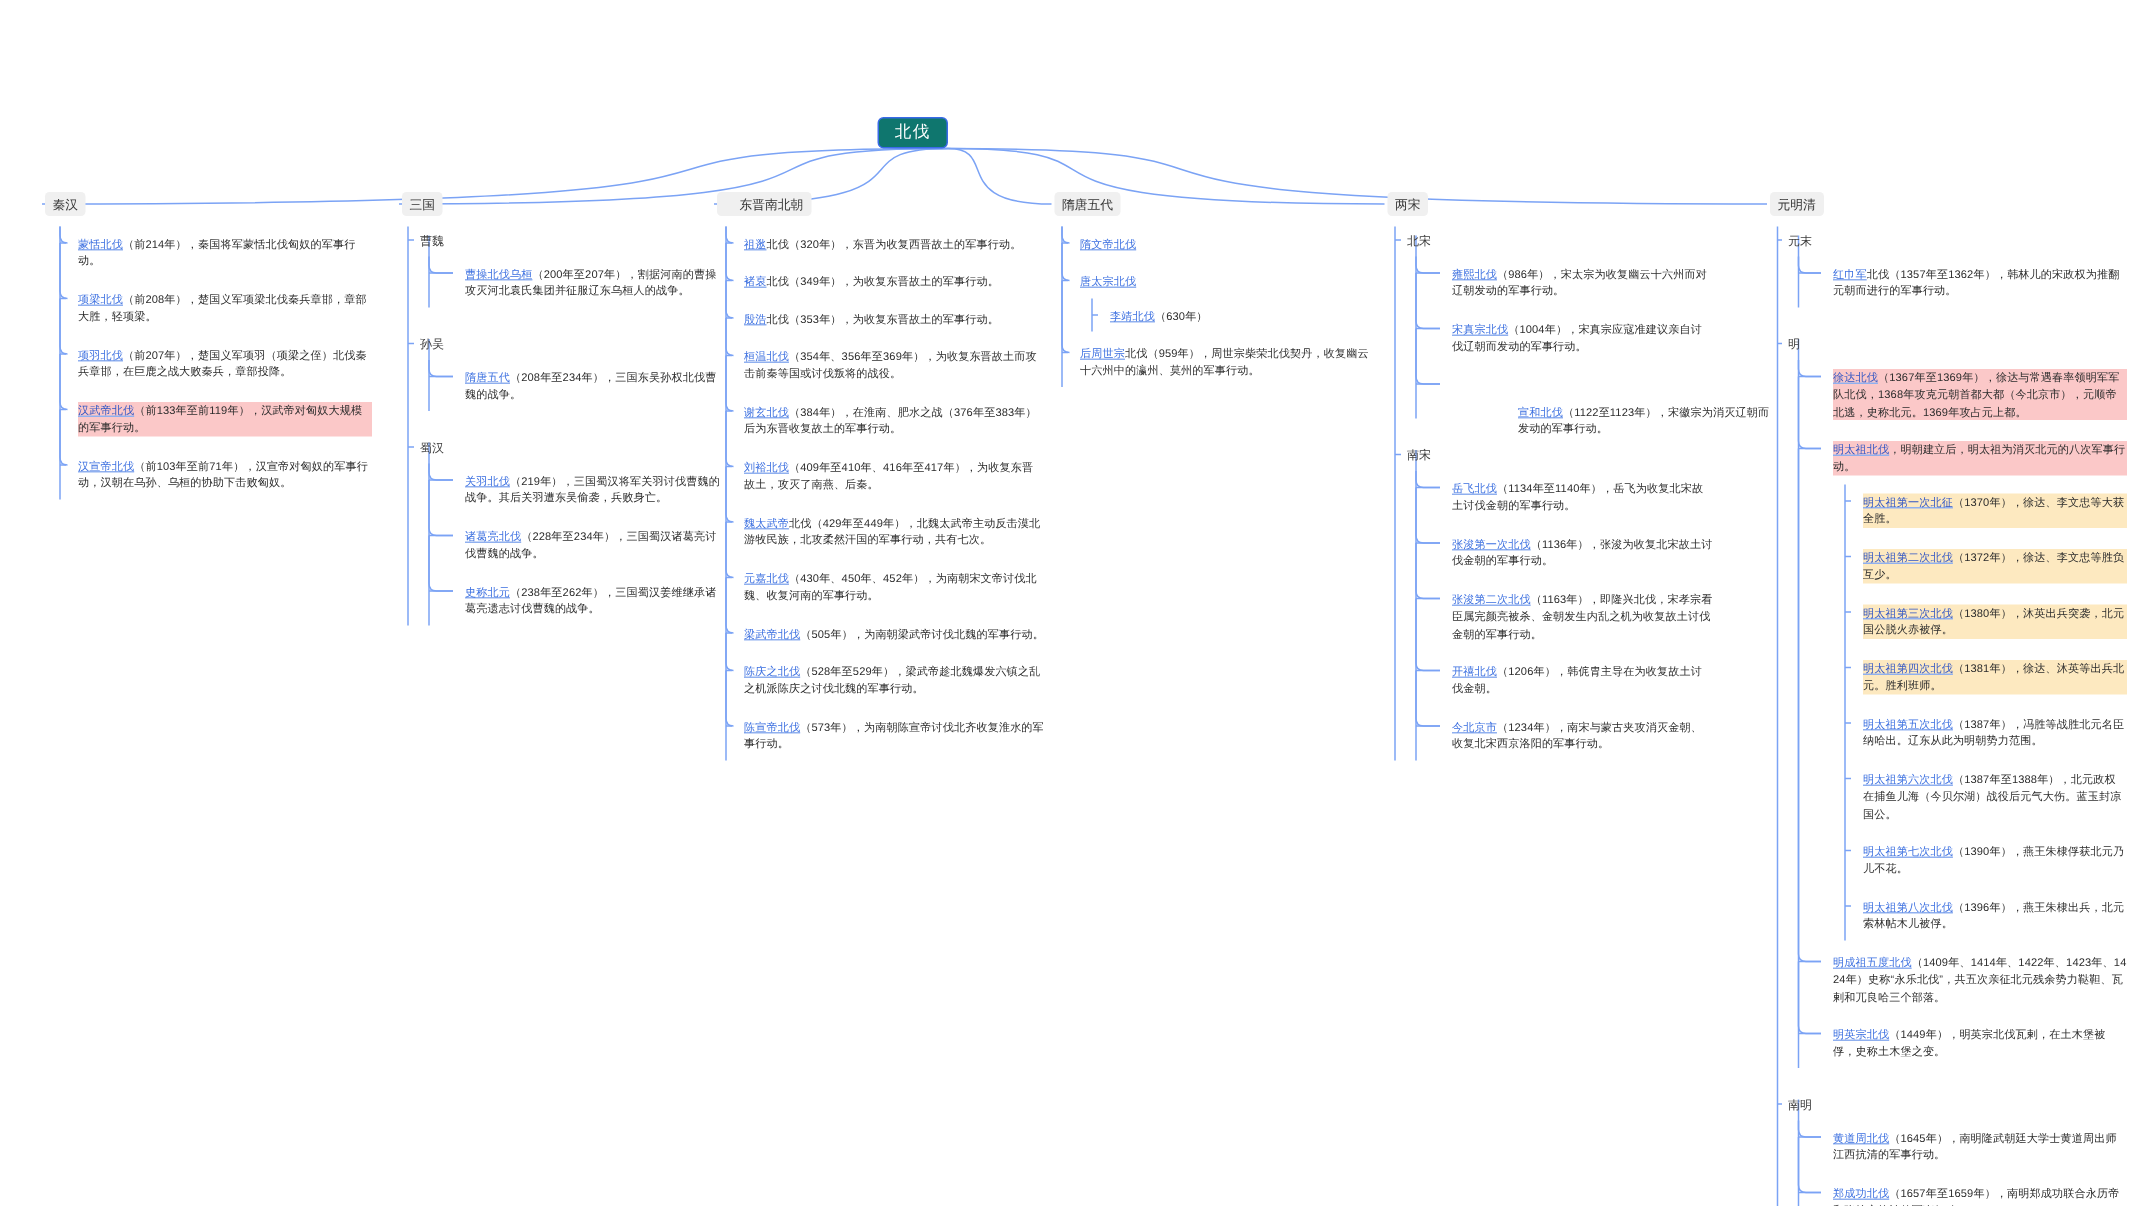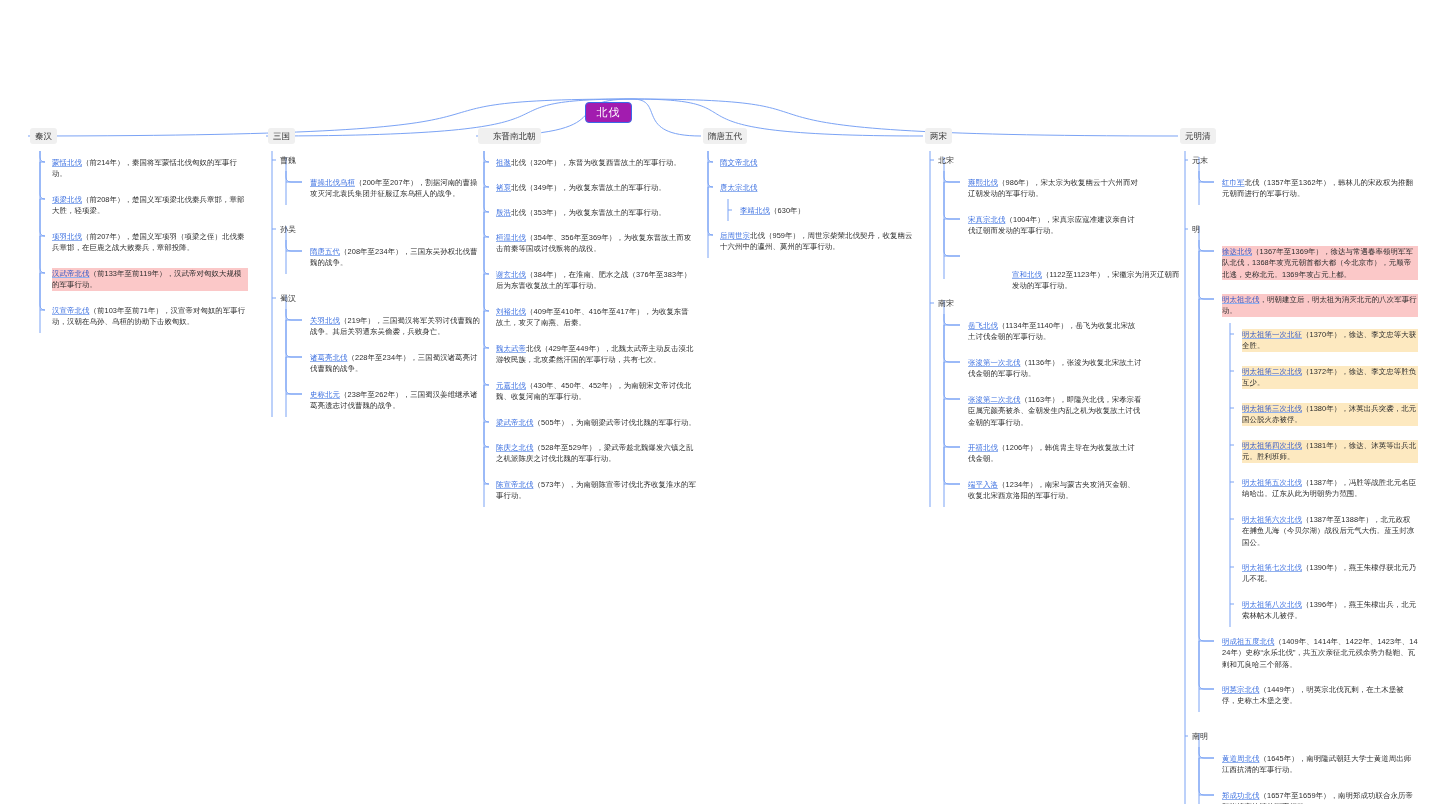--- a/index.html
+++ b/index.html
@@ -20,30 +20,29 @@
     left: 0; top: 0;
     width: 1432px; height: 804px;
     pointer-events: none;
   }
 
   
   .root-node {
     position: absolute;
     left: 585px; top: 78px;
     width: 47px; height: 21px;
-    background: #a21caf;
+    background: #0f766e;
     border: 1px solid #3a6ae8;
     border-radius: 4px;
     color: #ffffff;
     font-size: 11px;
     line-height: 19px;
     text-align: center;
     letter-spacing: 1px;
     z-index: 5;
-    margin-top: 24px;
   }
 
   
   .era {
     position: absolute;
     background: #f0f0f0;
     border-radius: 3px;
     color: #333333;
     font-size: 8.5px;
     line-height: 14px;
@@ -250,21 +249,21 @@
       <div class="era" style="left: 925px; top: 128px;">两宋</div>
       <div class="grp" style="left: 938px; top: 155px;">北宋</div>
       <div class="leaf" style="left: 968px; top: 177px; width: 174px;"><span class="lk">雍熙北伐</span><span>（986年），宋太宗为收复幽云十六州而对辽朝发动的军事行动。</span></div>
       <div class="leaf" style="left: 968px; top: 214px; width: 174px;"><span class="lk">宋真宗北伐</span><span>（1004年），宋真宗应寇准建议亲自讨伐辽朝而发动的军事行动。</span></div>
       <div class="leaf" style="left: 1012px; top: 251px; width: 174px; margin-top: 18px;"><span class="lk">宣和北伐</span><span>（1122至1123年），宋徽宗为消灭辽朝而发动的军事行动。</span></div>
       <div class="grp" style="left: 938px; top: 298px;">南宋</div>
       <div class="leaf" style="left: 968px; top: 320px; width: 174px;"><span class="lk">岳飞北伐</span><span>（1134年至1140年），岳飞为收复北宋故土讨伐金朝的军事行动。</span></div>
       <div class="leaf" style="left: 968px; top: 357px; width: 174px;"><span class="lk">张浚第一次北伐</span><span>（1136年），张浚为收复北宋故土讨伐金朝的军事行动。</span></div>
       <div class="leaf" style="left: 968px; top: 394px; width: 174px;"><span class="lk">张浚第二次北伐</span><span>（1163年），即隆兴北伐，宋孝宗看臣属完颜亮被杀、金朝发生内乱之机为收复故土讨伐金朝的军事行动。</span></div>
       <div class="leaf" style="left: 968px; top: 442px; width: 174px;"><span class="lk">开禧北伐</span><span>（1206年），韩侂胄主导在为收复故土讨伐金朝。</span></div>
-      <div class="leaf" style="left: 968px; top: 479px; width: 174px;"><span class="lk">端平入洛</span><span>（1234年），南宋与蒙古夹攻消灭金朝、收复北宋西京洛阳的军事行动。</span></div>
+      <div class="leaf" style="left: 968px; top: 479px; width: 174px;"><span class="lk">今北京市</span><span>（1234年），南宋与蒙古夹攻消灭金朝、收复北宋西京洛阳的军事行动。</span></div>
       <div class="era" style="left: 1180px; top: 128px;">元明清</div>
       <div class="grp" style="left: 1192px; top: 155px;">元末</div>
       <div class="leaf" style="left: 1222px; top: 177px; width: 196px;"><span class="lk">红巾军</span><span>北伐（1357年至1362年），韩林儿的宋政权为推翻元朝而进行的军事行动。</span></div>
       <div class="grp" style="left: 1192px; top: 224px;">明</div>
       <div class="leaf hl-pink" style="left: 1222px; top: 246px; width: 196px;"><span class="lk">徐达北伐</span><span>（1367年至1369年），徐达与常遇春率领明军军队北伐，1368年攻克元朝首都大都（今北京市），元顺帝北逃，史称北元。1369年攻占元上都。</span></div>
       <div class="leaf hl-pink" style="left: 1222px; top: 294px; width: 196px; font-family: Liberation Serif, serif;"><span class="lk">明太祖北伐</span><span>，明朝建立后，明太祖为消灭北元的八次军事行动。</span></div>
       <div class="leaf hl-amber" style="left: 1242px; top: 329px; width: 176px;"><span class="lk">明太祖第一次北征</span><span>（1370年），徐达、李文忠等大获全胜。</span></div>
       <div class="leaf hl-amber" style="left: 1242px; top: 366px; width: 176px;"><span class="lk">明太祖第二次北伐</span><span>（1372年），徐达、李文忠等胜负互少。</span></div>
       <div class="leaf hl-amber" style="left: 1242px; top: 403px; width: 176px;"><span class="lk">明太祖第三次北伐</span><span>（1380年），沐英出兵突袭，北元国公脱火赤被俘。</span></div>
       <div class="leaf hl-amber" style="left: 1242px; top: 440px; width: 176px;"><span class="lk">明太祖第四次北伐</span><span>（1381年），徐达、沐英等出兵北元。胜利班师。</span></div>

